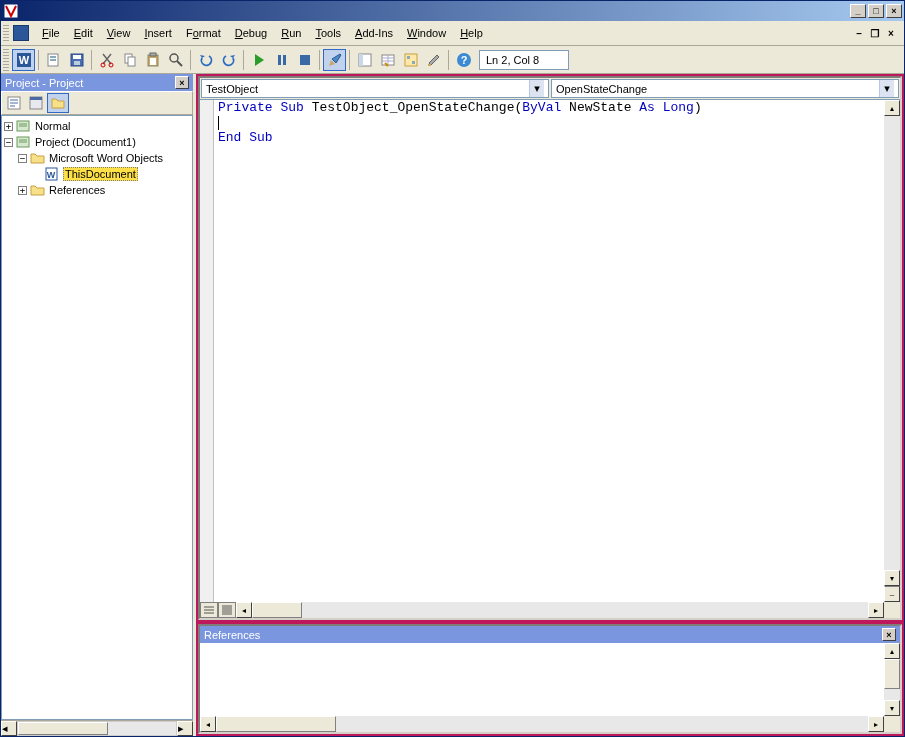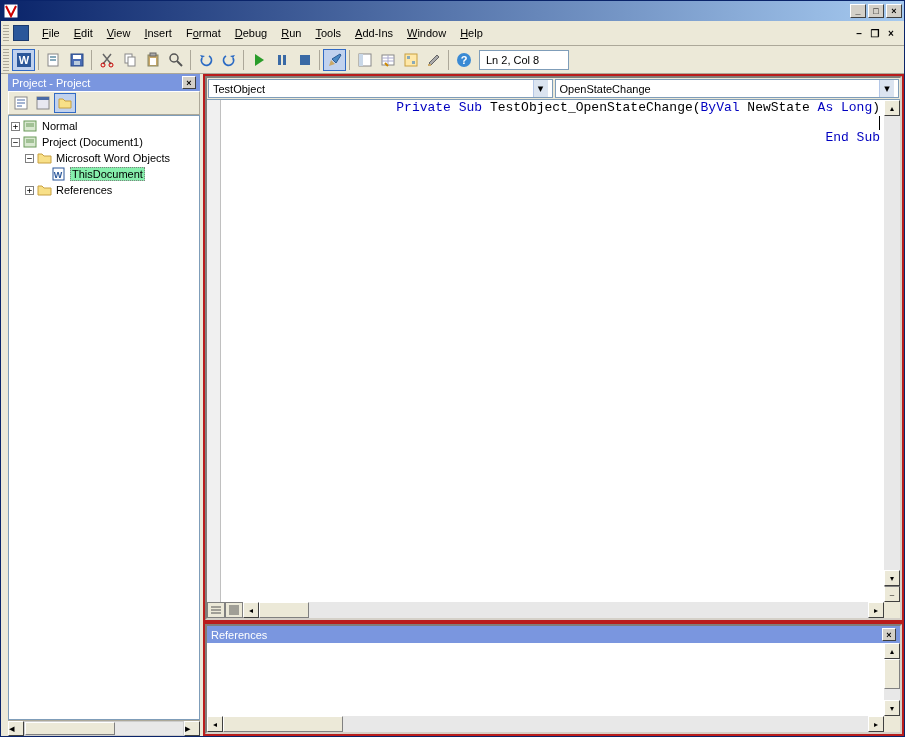--- a/index.html
+++ b/index.html
@@ -56,36 +56,36 @@
 .tbtn.sel { border:1px solid #316ac5; background:#c1d2ee; }
 .tbtn svg { width:16px; height:16px; }
 .tsep { width:1px; height:20px; background:#aca899; margin:0 3px; }
 .status-box { border:1px solid #7f9db9; background:white; height:20px; padding:2px 6px; min-width:90px; margin-left:4px; font-size:11px; display:flex; align-items:center;}
 .main {
   flex:1;
   display:flex;
   overflow:hidden;
 }
 
-.proj-panel { width:195px; background:#ece9d8; display:flex; flex-direction:column; border-right:3px solid #ece9d8;margin-left:7px;}
+.proj-panel { width:195px; background:#ece9d8; display:flex; flex-direction:column; border-right:3px solid #ece9d8;}
 .panel-title { background:#7a96df; color:white; height:17px; font-size:11px; display:flex; align-items:center; padding:0 4px; }
 .panel-title .spacer{flex:1;}
 .panel-title .xbtn{ width:14px; height:13px; background:#d4d0c8; border:1px solid #fff; border-right-color:#404040; border-bottom-color:#404040; color:#000; font-size:9px; font-weight:bold; display:flex; align-items:center; justify-content:center;}
 .proj-toolbar { height:24px; background:#ece9d8; border:1px solid #fff; border-right-color:#aca899; border-bottom-color:#aca899; display:flex; align-items:center; padding:1px;}
 .ptbtn { width:22px; height:20px; display:flex; align-items:center; justify-content:center; border:1px solid transparent;}
 .ptbtn.sel { border:1px solid #316ac5; background:#c1d2ee; }
 .tree { flex:1; background:white; border:1px solid #7f9db9; overflow:auto; padding:2px; font-size:11px;}
 .tree-node { display:flex; align-items:center; height:16px; white-space:nowrap;}
 .exp { width:9px; height:9px; border:1px solid #808080; display:inline-flex; align-items:center; justify-content:center; font-size:9px; line-height:7px; margin-right:3px; font-family:monospace;}
 .node-icon { width:16px; height:14px; margin-right:3px; display:inline-flex; align-items:center; justify-content:center;}
 .proj-scrolls { height:16px; background:#ece9d8; border-top:1px solid #aca899; display:flex;}
 .proj-scrolls .track{flex:1; background:#e8e8e8; border:1px solid #cdcdcd; position:relative;}
 .proj-scrolls .btn{width:16px; background:#ece9d8; border:1px solid #fff; border-right-color:#404040; border-bottom-color:#404040;}
 
-.right { flex:1; display:flex; flex-direction:column; background:#b91c1c;text-align:right; }
+.right { flex:1; display:flex; flex-direction:column; background:#be185d; }
 .code-area { flex:1; display:flex; flex-direction:column; border:2px inset #d4d0c8; background:#ece9d8; margin:2px;}
 .combo-row { display:flex; height:21px; }
 .combo { flex:1; background:white; border:1px solid #7f9db9; display:flex; align-items:center; padding:0 4px; font-size:11px; margin:1px;}
 .combo .dd{ margin-left:auto; width:15px; height:17px; background:#dbe4f0; border-left:1px solid #b4c7e7; display:flex; align-items:center; justify-content:center;}
 .code-body { flex:1; display:flex; background:white; border-top:1px solid #7f9db9; position:relative;}
 .margin { width:14px; background:#f0f0f0; border-right:1px solid #c0c0c0;}
 .code-text { flex:1; font-family:'Courier New',monospace; font-size:13px; padding:0 4px; white-space:pre; position:relative;}
 .kw { color:#0000c0; }
 .cursor { display:inline-block; width:1px; height:14px; background:black; vertical-align:text-bottom;}
 .vscroll { width:16px; background:#e8e8e8; display:flex; flex-direction:column;}
@@ -100,21 +100,21 @@
 .hscroll .track{flex:1; position:relative;}
 .hscroll .thumb{position:absolute; left:0; top:0; width:50px; height:100%; background:#ece9d8; border:1px solid #fff; border-right-color:#808080; border-bottom-color:#808080;}
 .corner{width:16px; height:16px; background:#ece9d8;}
 
 .imm-panel { height:110px; display:flex; flex-direction:column; border:2px inset #d4d0c8; margin:2px;}
 .imm-panel .panel-title{ background:#7a96df;}
 .imm-body { flex:1; background:white; display:flex;}
 .imm-text{flex:1;}
 .imm-bottom{height:16px; display:flex;}
 .vthumb{height:30px; background:#ece9d8; border:1px solid #fff; border-right-color:#808080; border-bottom-color:#808080;}
-.tree .sel { background:#86efac; border:1px dotted #808080; padding:0 1px;}
+.tree .sel { background:#fde047; border:1px dotted #808080; padding:0 1px;}
 .bold{font-weight:normal;}
 </style>
 </head>
 <body>
 
 <div class="titlebar">
   <span class="ticon">
     <svg viewBox="0 0 16 16">
         <rect x="1" y="1" width="14" height="14" fill="#fff" stroke="#0a246a"></rect>
         <path d="M3 3 L8 13 L13 3" stroke="#c00" stroke-width="2" fill="none"></path>

